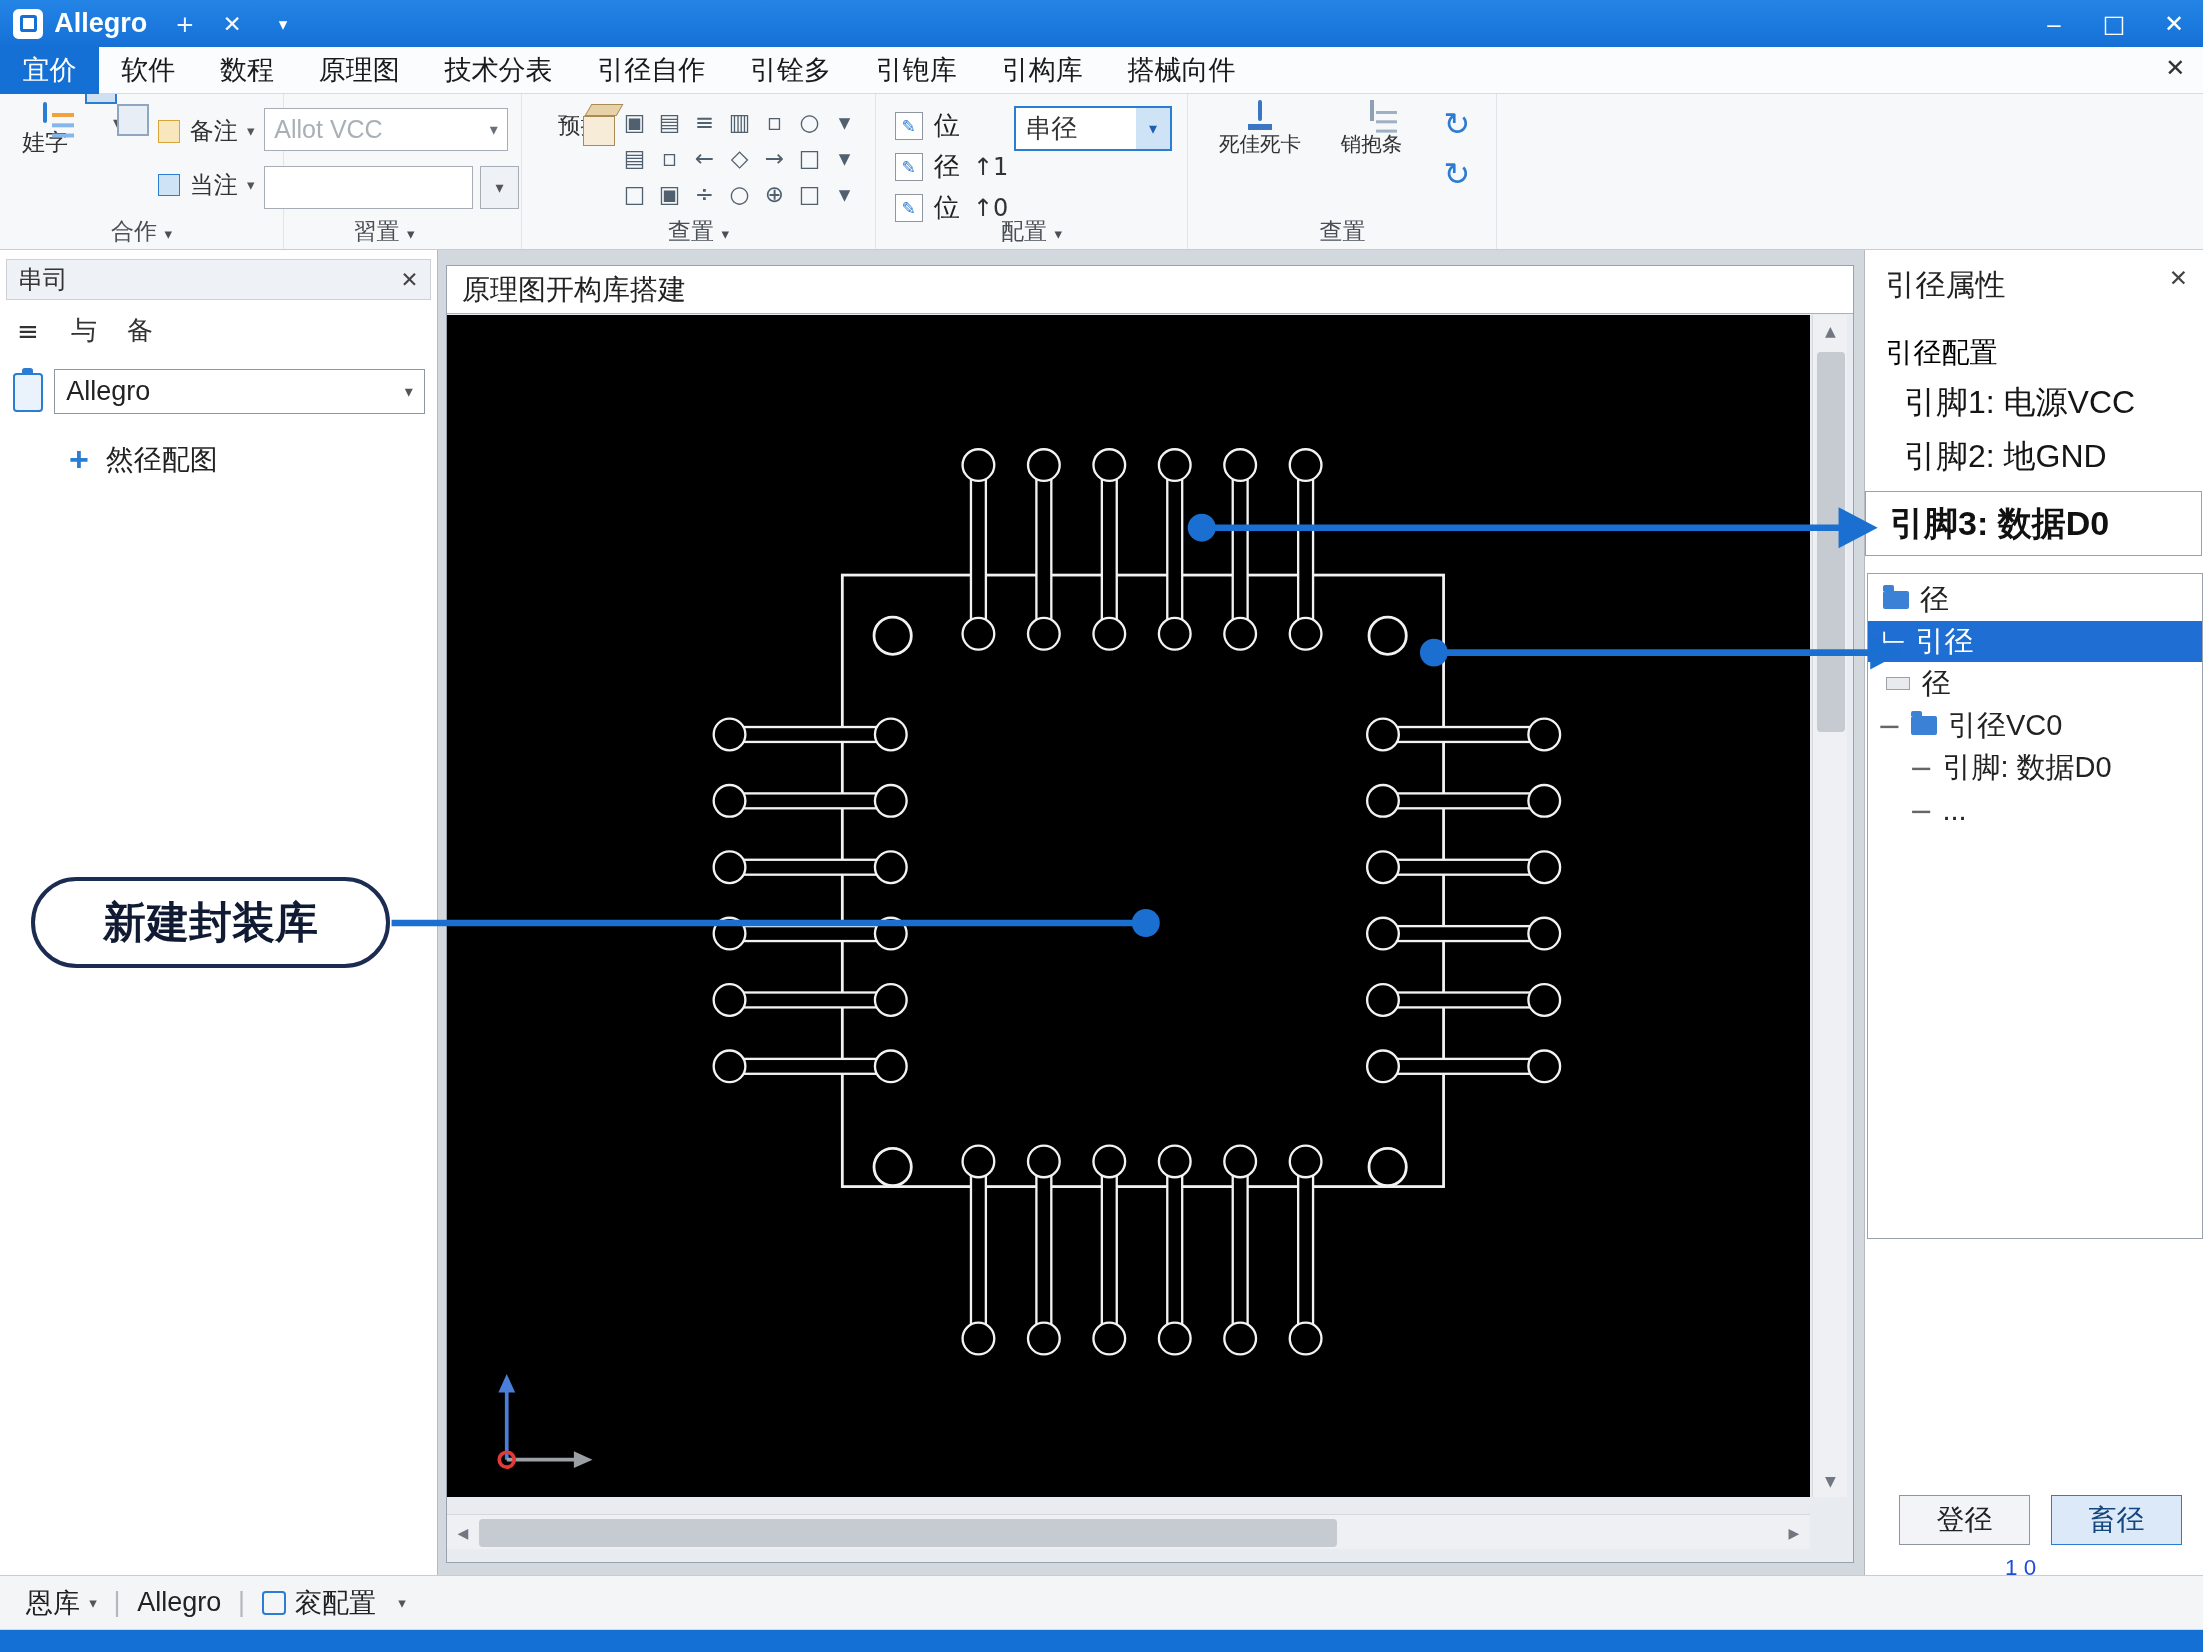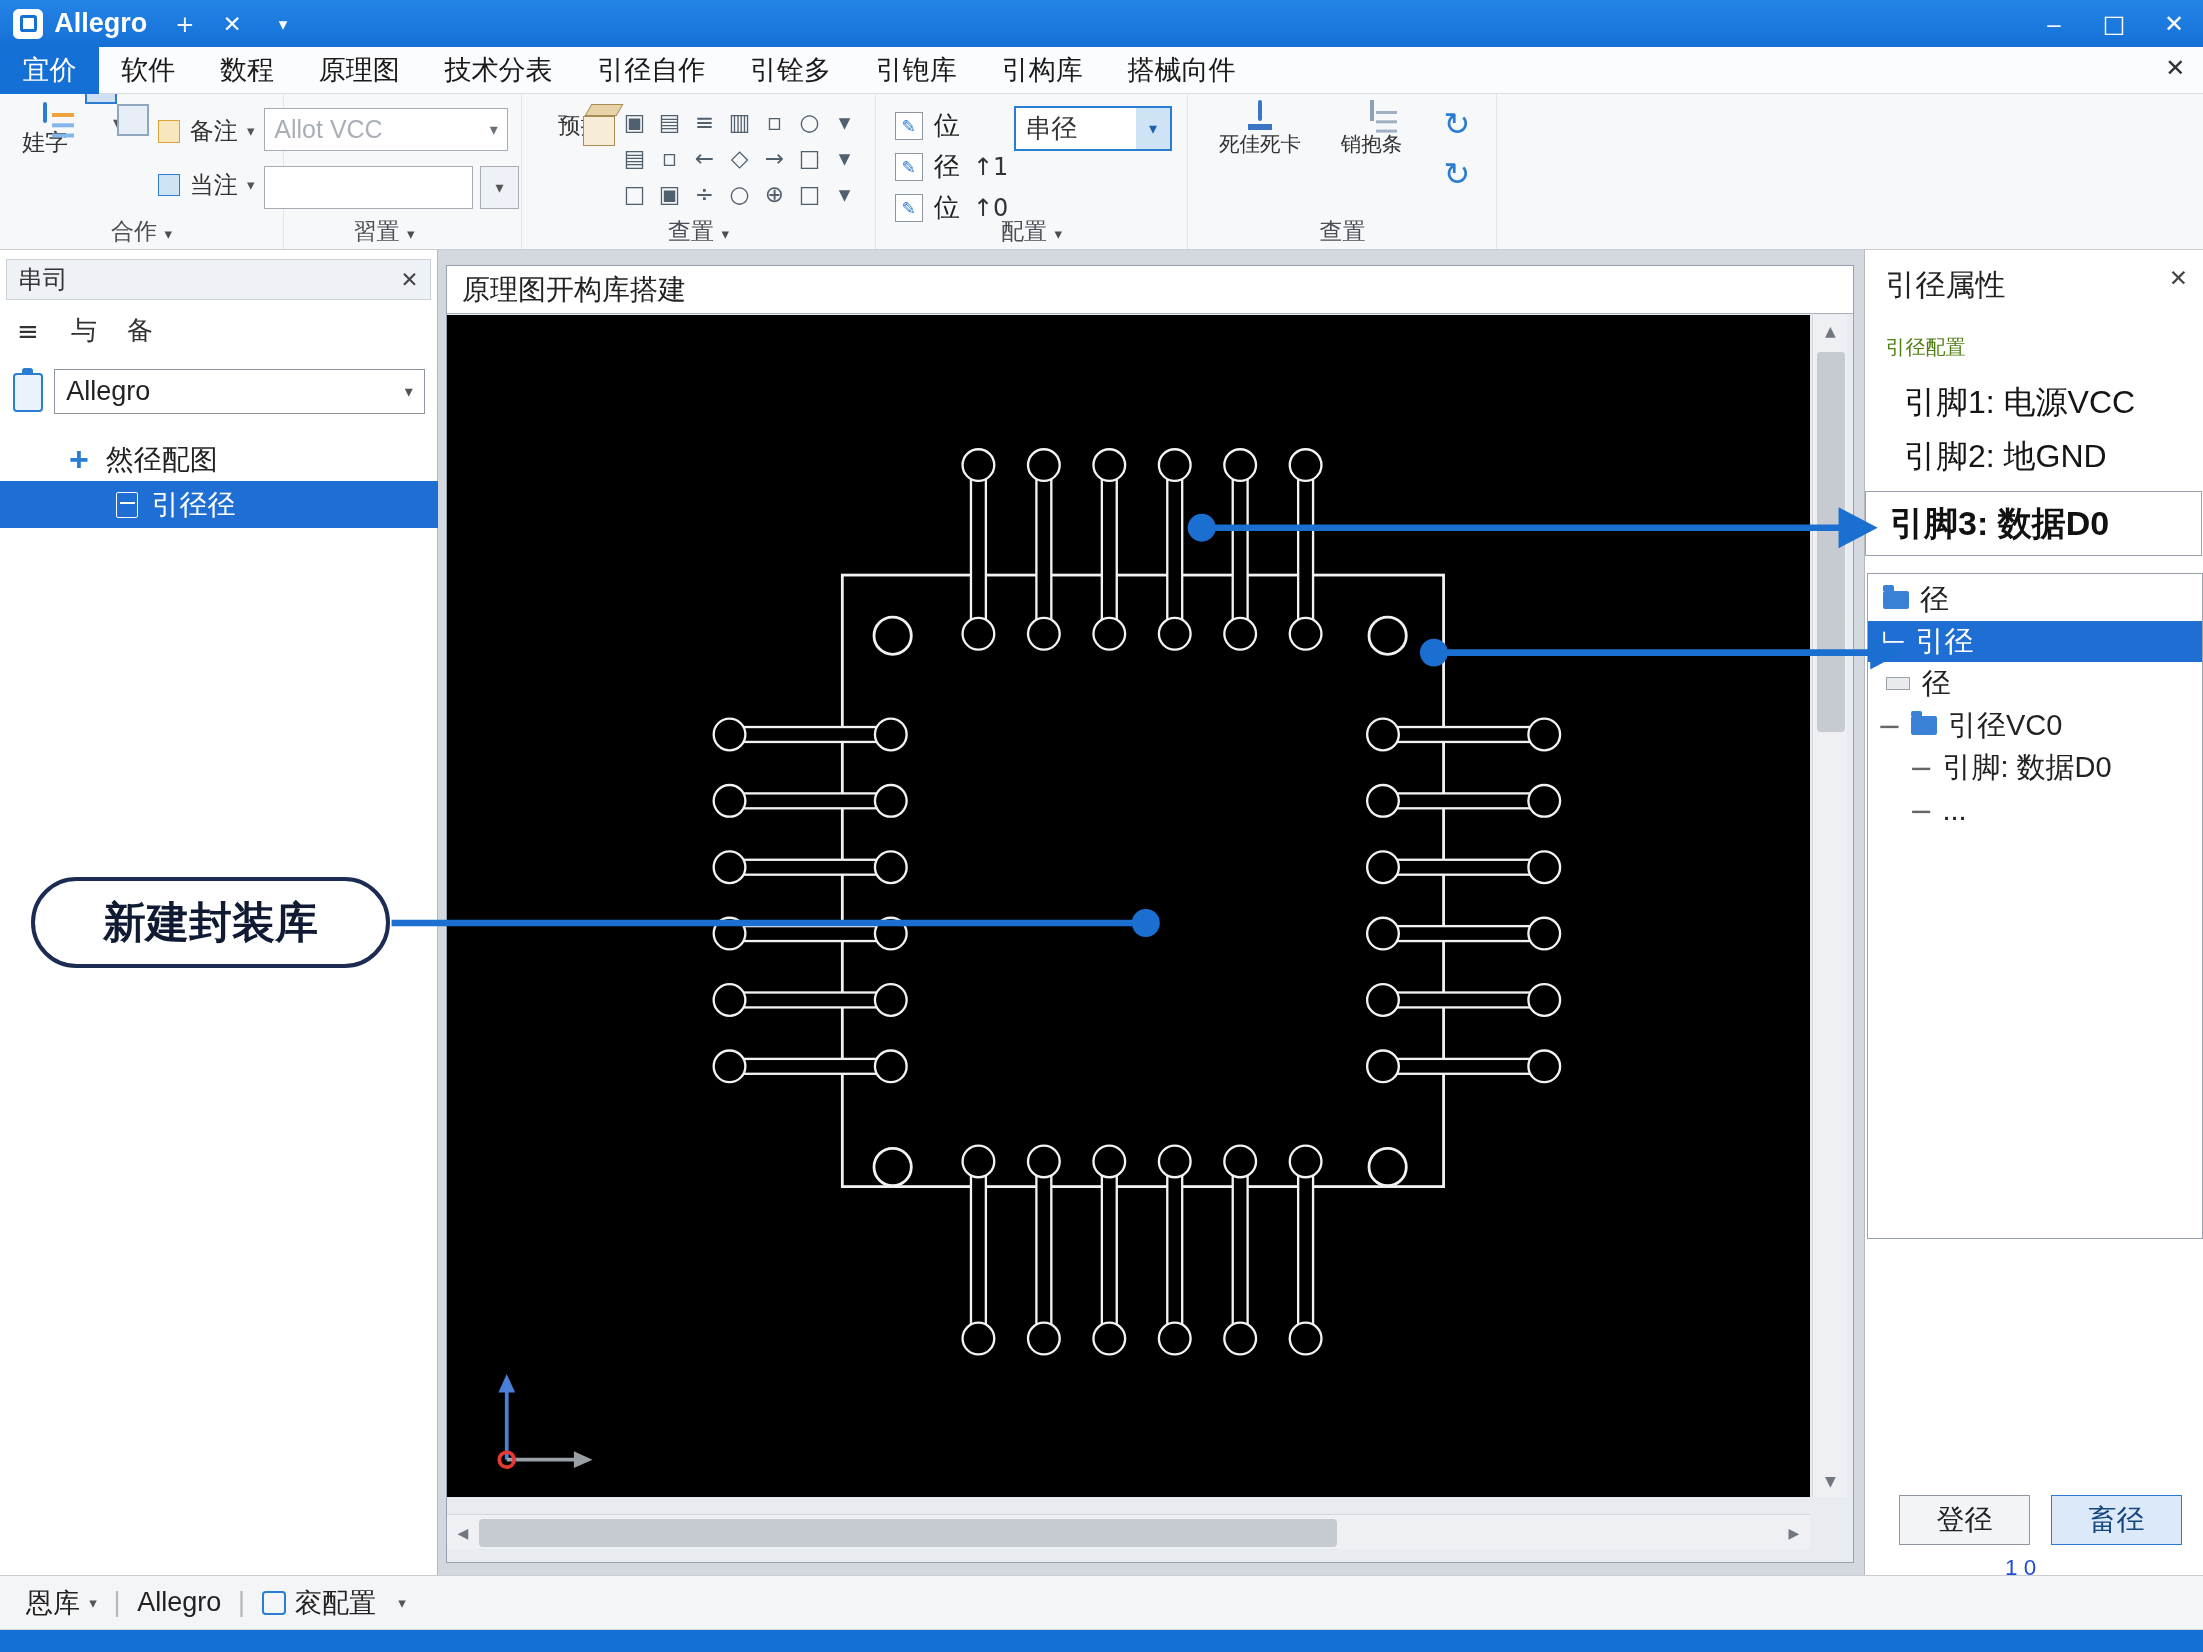--- a/index.html
+++ b/index.html
@@ -104,21 +104,21 @@
   #vs-up{left:0;top:0;width:35px;height:32px;} #vs-dn{left:0;bottom:0;width:35px;height:32px;}
   #vs-thumb{position:absolute;left:3.7px;top:37px;width:28px;height:380px;background:#c6cbd1;border-radius:3.7px;}
   #hscroll{left:447px;top:1514px;width:1363px;height:35px;background:#eef0f3;border-top:0.9px solid #d5d9de;z-index:15;}
   #hs-l{left:0;top:0;width:32px;height:35px;} #hs-r{right:0;top:0;width:32px;height:35px;}
   #hs-thumb{position:absolute;left:32px;top:3.7px;width:858px;height:28px;background:#c6cbd1;border-radius:3.7px;}
 
   
   #right-panel{left:1864px;top:250px;width:339px;height:1326px;background:#fff;border-left:1.9px solid #b5bac0;z-index:15;}
   .rp-title{position:absolute;left:20.5px;top:15px;font-size:30px;color:#222;}
   .rp-x{position:absolute;right:15px;top:15px;font-size:23px;color:#444;}
-  .rp-section{position:absolute;left:20.5px;top:84px;font-size:20px;color:#4d7c0f;}
+  .rp-section{position:absolute;left:20.5px;top:84px;font-size:28px;color:#000000;}
   .rp-pin{position:absolute;left:39px;font-size:32px;font-weight:normal;color:#151515;}
   #rp-pin1{top:131px;} #rp-pin2{top:185px;}
   #rp-pin3box{position:absolute;left:0;top:241px;width:337px;height:65px;border:1.9px solid #99a2ac;background:#fff;display:flex;align-items:center;padding-left:24px;font-size:34px;font-weight:bold;color:#111;}
   #rp-tree{position:absolute;left:1.9px;top:323px;width:336px;height:666px;border:1.9px solid #99a2ac;font-size:29px;color:#222;}
   .tr{position:absolute;left:0;width:100%;height:41px;display:flex;align-items:center;}
   #tr1{top:5.6px;padding-left:15px;} #tr2{top:47px;background:var(--selection,#1f6ed4);color:#fff;padding-left:13px;}
   #tr3{top:89px;padding-left:18.6px;} #tr4{top:131px;padding-left:9.3px;}
   #tr5{top:173px;padding-left:41px;} #tr6{top:216px;padding-left:41px;}
   .fold{width:26px;height:18.6px;background:#3b82d6;border-radius:1.9px;position:relative;margin-right:11.2px;flex:0 0 auto;}
   .fold::before{content:"";position:absolute;top:-5.6px;left:0;width:11.2px;height:5.6px;background:#3b82d6;border-radius:1.9px 1.9px 0 0;}
@@ -307,24 +307,20 @@
     <span>备</span>
   </div>
   <span class="clip"></span>
   <div id="lp-combo">
     <span>Allegro</span>
     <span class="dd dejavu">▾</span>
   </div>
   <div class="lp-add">
     <span class="plus">+</span>
     <span class="lbl">然径配图</span>
-  </div>
-  <div class="lp-sel">
-    <span class="wdoc"></span>
-    <span class="lbl">引径径</span>
   </div>
 </div>
 
 <div id="cv-frame" class="abs"></div>
 <div id="cv-head" class="abs">
   <span>原理图开构库搭建</span>
 </div>
 <div id="cv-black" class="abs">
   <svg id="fp-svg" viewBox="0 0 1462 1268">
       <rect x="424" y="279" width="645" height="656" fill="none" stroke="#f2f2f2" stroke-width="3"></rect>

